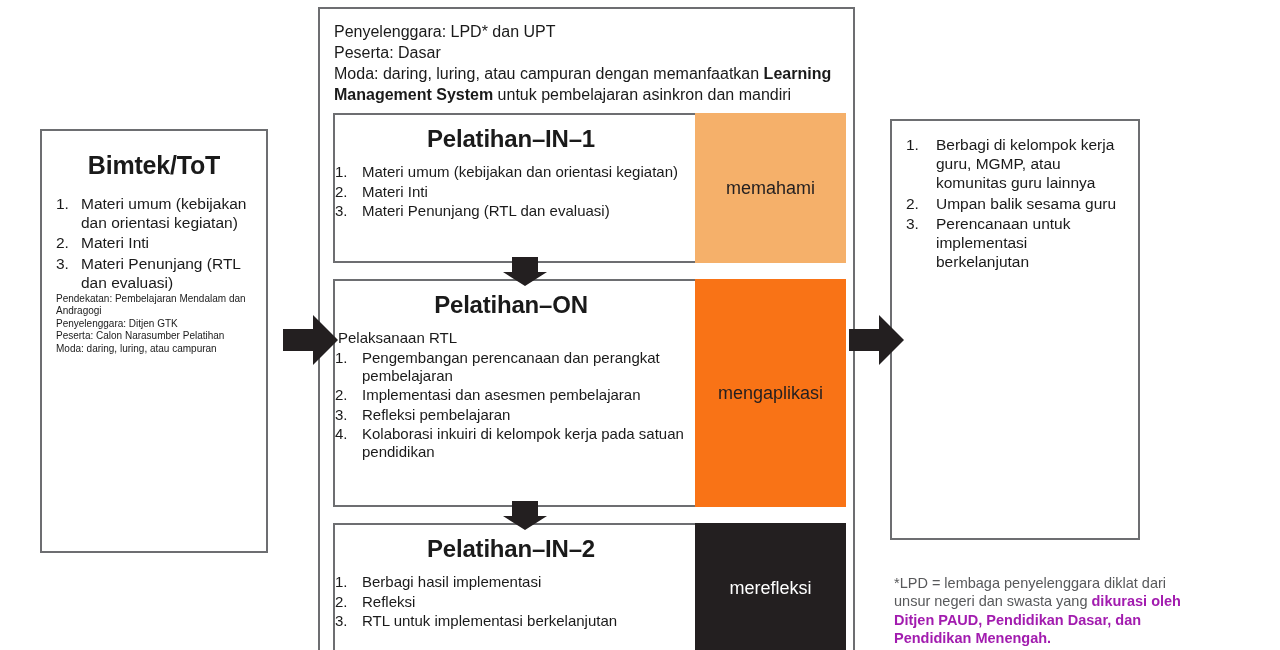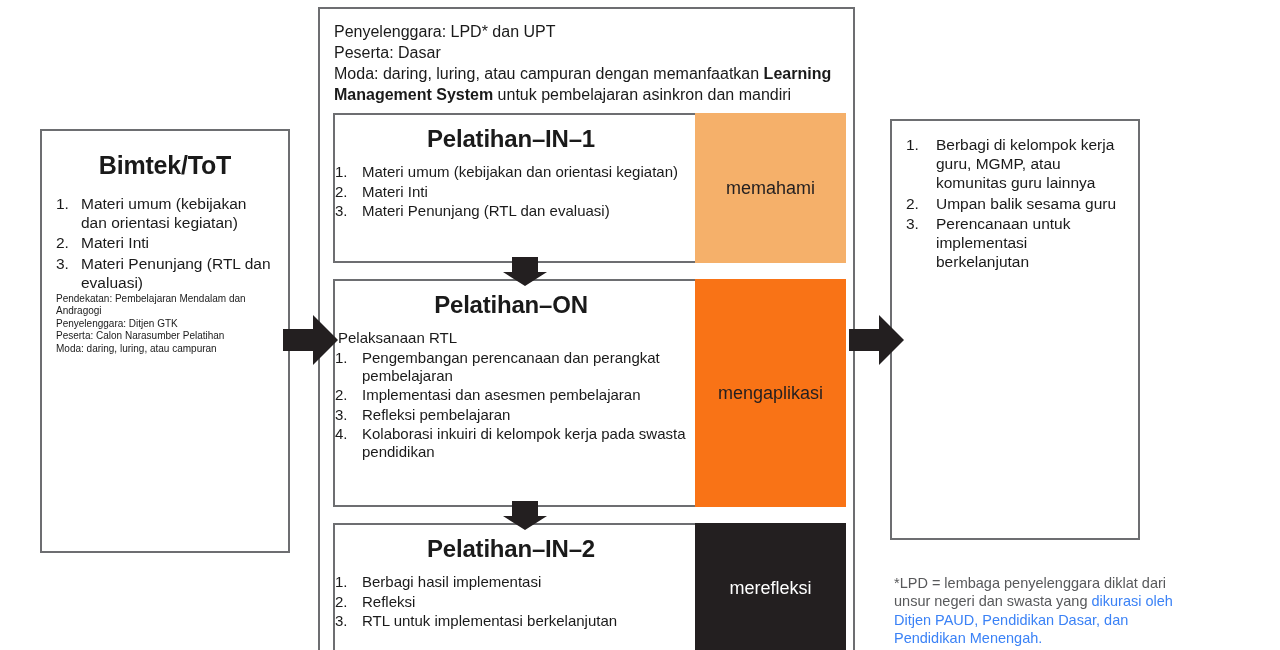--- a/index.html
+++ b/index.html
@@ -34,21 +34,21 @@
   .title {
     text-align: center;
     font-weight: bold;
     letter-spacing: -0.2px;
   }
 
   
   #left-box {
     left: 40px;
     top: 129px;
-    width: 250px;
+    width: 228px;
     height: 424px;
     padding: 14px 14px 4px 14px;
   }
   #left-box .title {
     font-size: 25px;
     margin: 6px 0 14px 0;
   }
   .ol {
     list-style: none;
     margin: 0;
@@ -162,21 +162,21 @@
   
   #footnote {
     position: absolute;
     left: 894px;
     top: 574px;
     width: 300px;
     font-size: 14.5px;
     line-height: 1.27;
     color: #58595b;
   }
-  #footnote b { font-weight: normal; color: #3b82f6; }
+  #footnote b { font-weight: bold; color: #a21caf; }
 
   
   .right-arrow {
     position: absolute;
     width: 56px;
     height: 54px;
     z-index: 6;
   }
   #arrow-left-center { left: 283px; top: 313px; }
   #arrow-center-right { left: 849px; top: 313px; }
@@ -259,21 +259,21 @@
         <li>
           <span class="num">2.</span>
           <span class="txt">Implementasi dan asesmen pembelajaran</span>
         </li>
         <li>
           <span class="num">3.</span>
           <span class="txt">Refleksi pembelajaran</span>
         </li>
         <li>
           <span class="num">4.</span>
-          <span class="txt">Kolaborasi inkuiri di kelompok kerja pada swasta pendidikan</span>
+          <span class="txt">Kolaborasi inkuiri di kelompok kerja pada satuan pendidikan</span>
         </li>
       </ul>
     </div>
     <div class="stage-side" id="side-on" style="background: #f97316; color: rgb(35, 31, 32);">mengaplikasi</div>
     <div class="down-arrow" style="bottom:-26px">
       <svg width="46" height="30" viewBox="0 0 46 30">
         <polygon points="10,0 36,0 36,15 45,15 23,29 1,15 10,15" fill="#231f20"></polygon>
       </svg>
     </div>
   </div>

